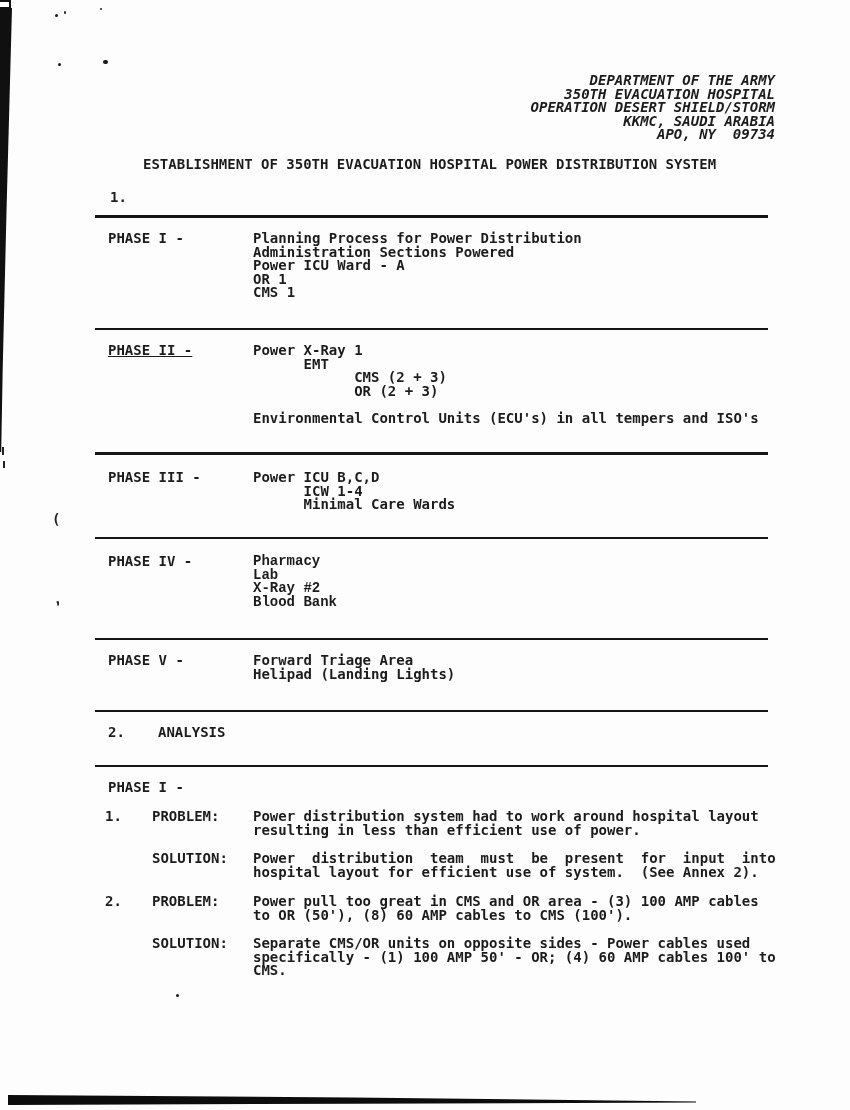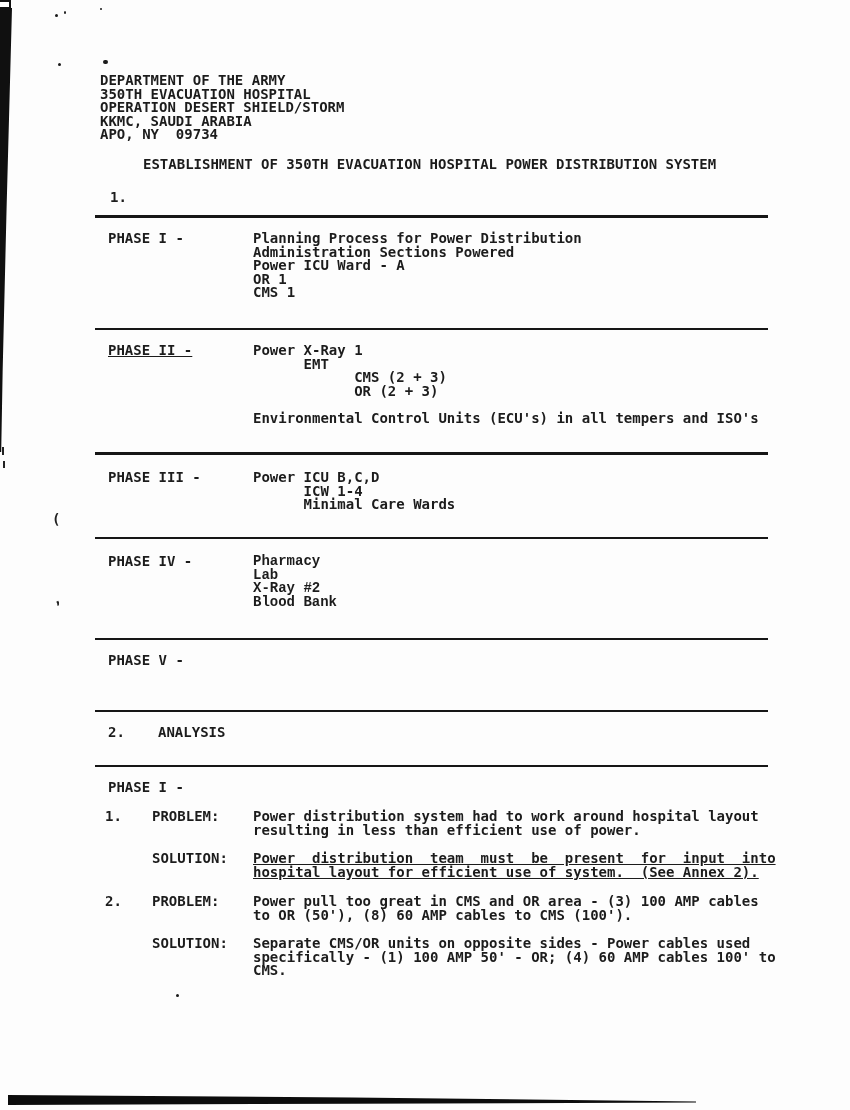--- a/index.html
+++ b/index.html
@@ -10,21 +10,21 @@
     overflow:hidden;
     font-family:"DejaVu Sans Mono","Liberation Mono",monospace;
   }
   .t{
     position:absolute;
     font:700 14px/13.5px "DejaVu Sans Mono","Liberation Mono",monospace;
     color:#1c1c1c;
     white-space:pre;
     letter-spacing:0;
   }
-  .center{text-align:left;}
+  .center{text-align:right;font-style:italic;}
   .rule{
     position:absolute;
     left:95px;width:673px;height:2px;
     background:#161616;
   }
   .rule.thick{height:3px;}
   .ul{text-underline-offset:2px;}
   
   .left-wedge{
     position:absolute;left:0;top:8px;width:12px;height:444px;
@@ -103,37 +103,39 @@
 
   <div class="t" style="left:108px;top:555px;">PHASE IV -</div>
   <div class="t" style="left:253px;top:555px;font-family:Liberation Mono, monospace;">Pharmacy
 Lab
 X-Ray #2
 Blood Bank</div>
 
   <div class="rule" style="top:638px;"></div>
 
   <div class="t" style="left:108px;top:654px;">PHASE V -</div>
+  <div class="t" style="left:253px;top:654px;">Forward Triage Area
+Helipad (Landing Lights)</div>
 
   <div class="rule" style="top:710px;"></div>
 
   <div class="t" style="left:108px;top:726px;">2.</div>
   <div class="t" style="left:158px;top:726px;">ANALYSIS</div>
 
   <div class="rule" style="top:765px;"></div>
 
   <div class="t" style="left:108px;top:781px;">PHASE I -</div>
 
   <div class="t" style="left:105px;top:810px;">1.</div>
   <div class="t ul" style="left:152px;top:810px;">PROBLEM:</div>
   <div class="t" style="left:253px;top:810px;">Power distribution system had to work around hospital layout
 resulting in less than efficient use of power.</div>
 
   <div class="t ul" style="left:152px;top:852px;">SOLUTION:</div>
-  <div class="t" style="left:253px;top:852px;text-decoration:underline;">Power  distribution  team  must  be  present  for  input  into
+  <div class="t" style="left:253px;top:852px;">Power  distribution  team  must  be  present  for  input  into
 hospital layout for efficient use of system.  (See Annex 2).</div>
 
   <div class="t" style="left:105px;top:895px;">2.</div>
   <div class="t ul" style="left:152px;top:895px;">PROBLEM:</div>
   <div class="t" style="left:253px;top:895px;">Power pull too great in CMS and OR area - (3) 100 AMP cables
 to OR (50'), (8) 60 AMP cables to CMS (100').</div>
 
   <div class="t ul" style="left:152px;top:937px;">SOLUTION:</div>
   <div class="t" style="left:253px;top:937px;">Separate CMS/OR units on opposite sides - Power cables used
 specifically - (1) 100 AMP 50' - OR; (4) 60 AMP cables 100' to

